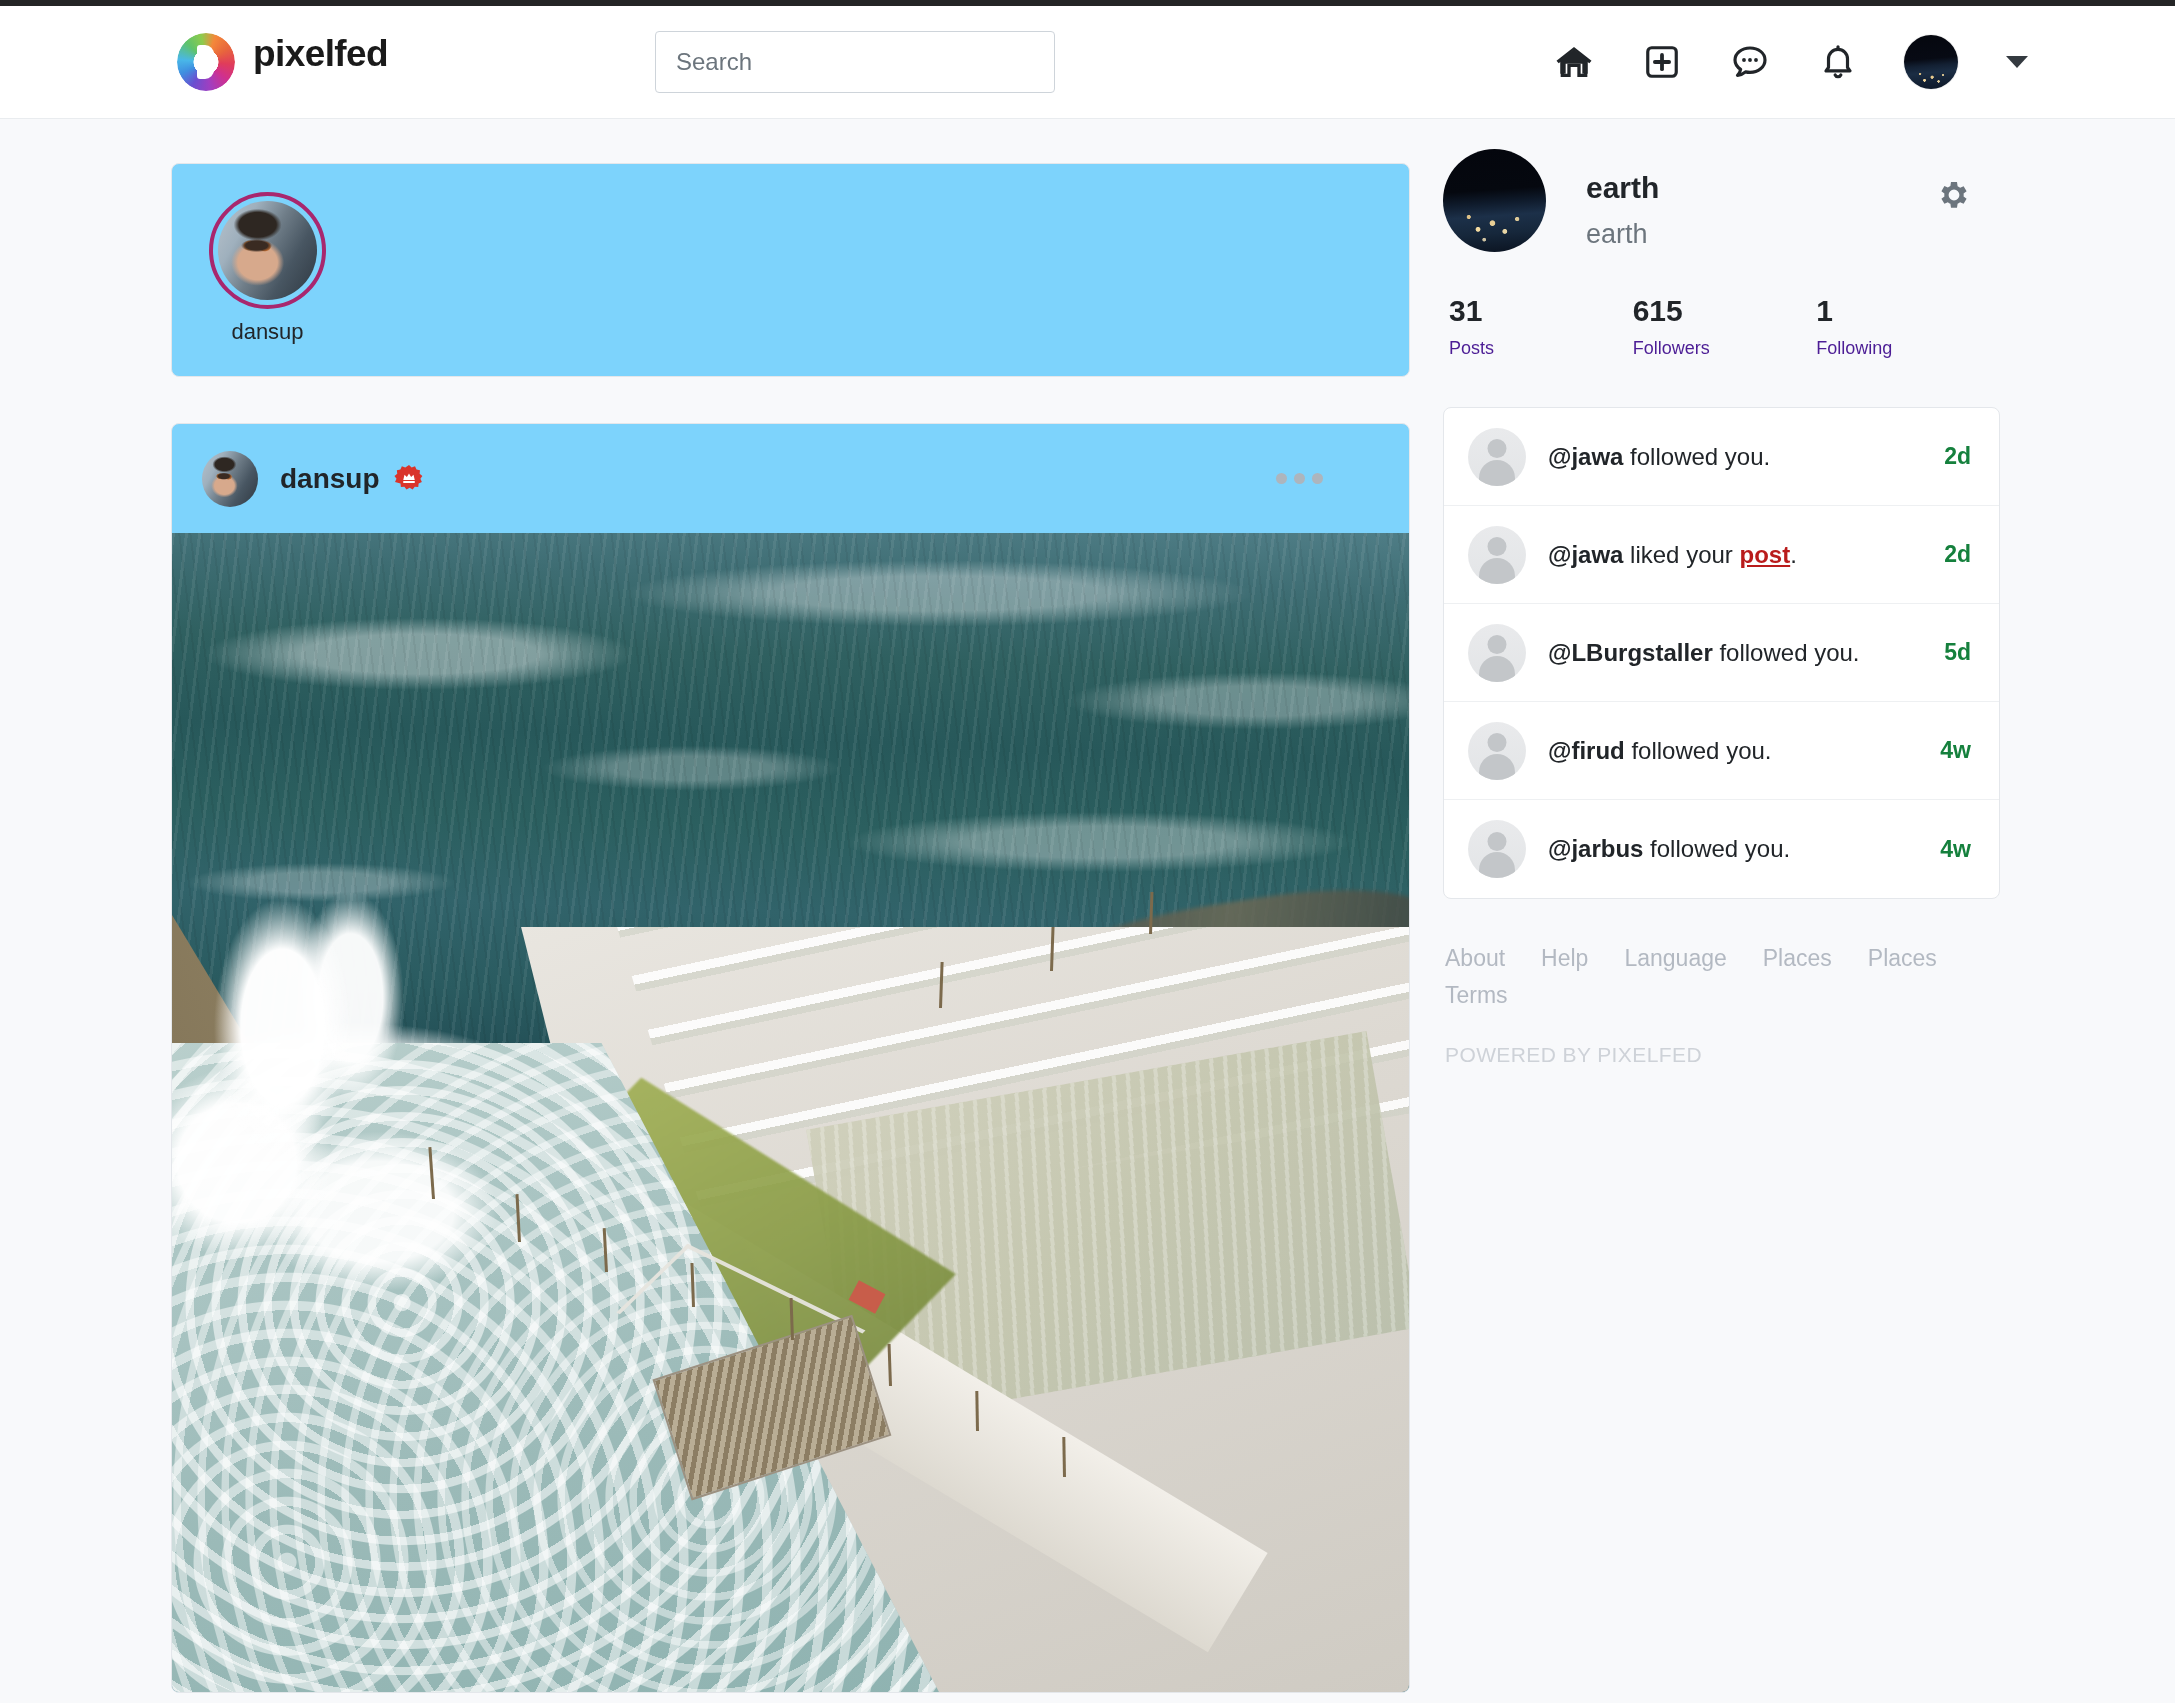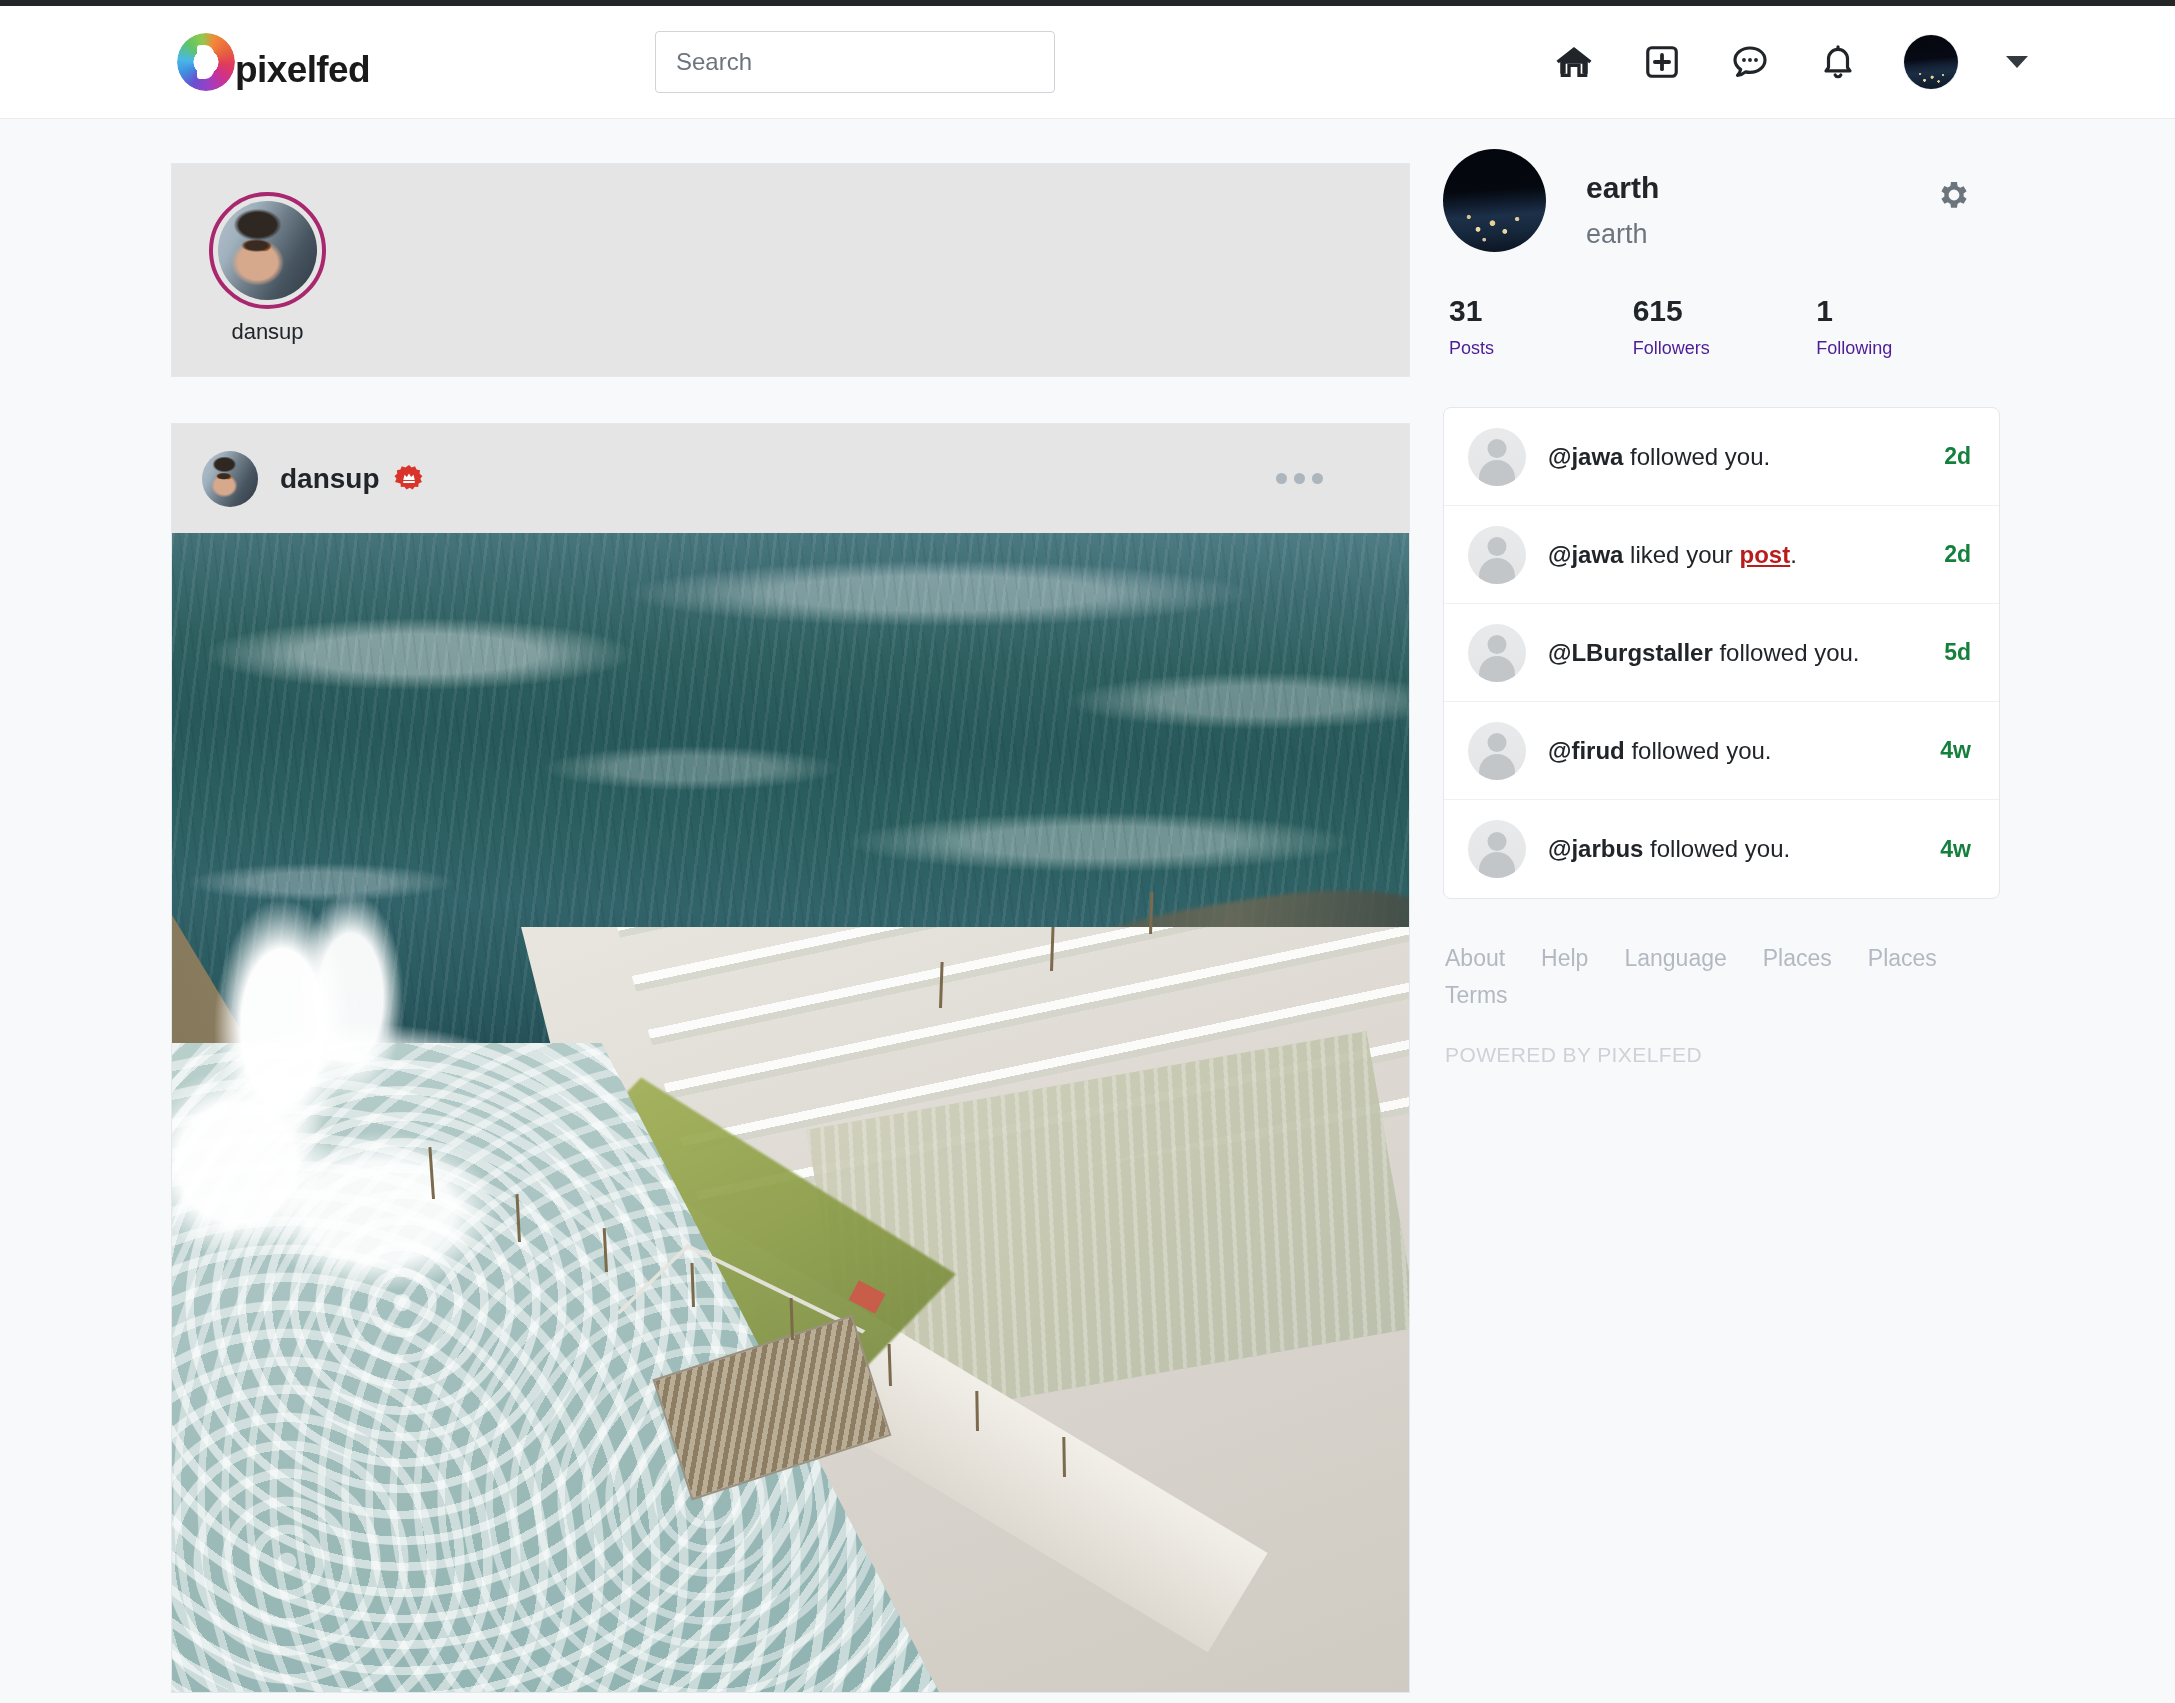--- a/index.html
+++ b/index.html
@@ -23,22 +23,22 @@
   .navbar {
     height: 113px;
     background: #ffffff;
     border-bottom: 1px solid #e9ecef;
     display: flex;
     align-items: center;
     position: relative;
   }
   .brand {
     display: flex;
-    align-items: flex-end;
-    gap: 0;
+    align-items: flex-start;
+    gap: 18px;
     margin-left: 177px;
   }
   .logo-mark {
     width: 58px; height: 58px;
     border-radius: 50%;
     position: relative;
     background:
       conic-gradient(from 20deg,
         #f4883a 0deg, #e8663c 38deg,
         #e03c5a 75deg, #d0308e 110deg,
@@ -130,23 +130,23 @@
   }
 
   
   .col-left {
     position: absolute;
     left: 171px;
     top: 44px;
     width: 1239px;
   }
   .card {
-    background: #e5e5e5;
+    background: #7dd3fc;
     border: 1px solid #e4e7eb;
-    border-radius: 0;
+    border-radius: 8px;
   }
   .stories-card {
     height: 214px;
     padding: 28px 0 0 32px;
   }
   .story {
     width: 127px;
     display: flex;
     flex-direction: column;
     align-items: center;

